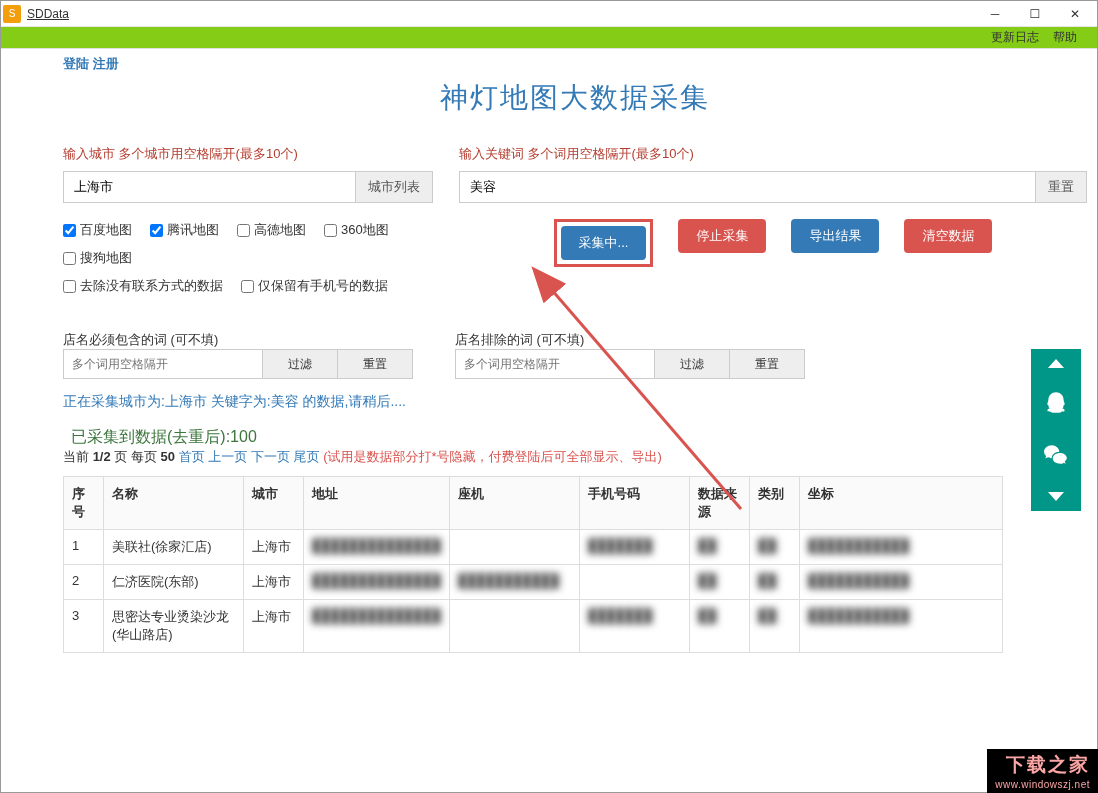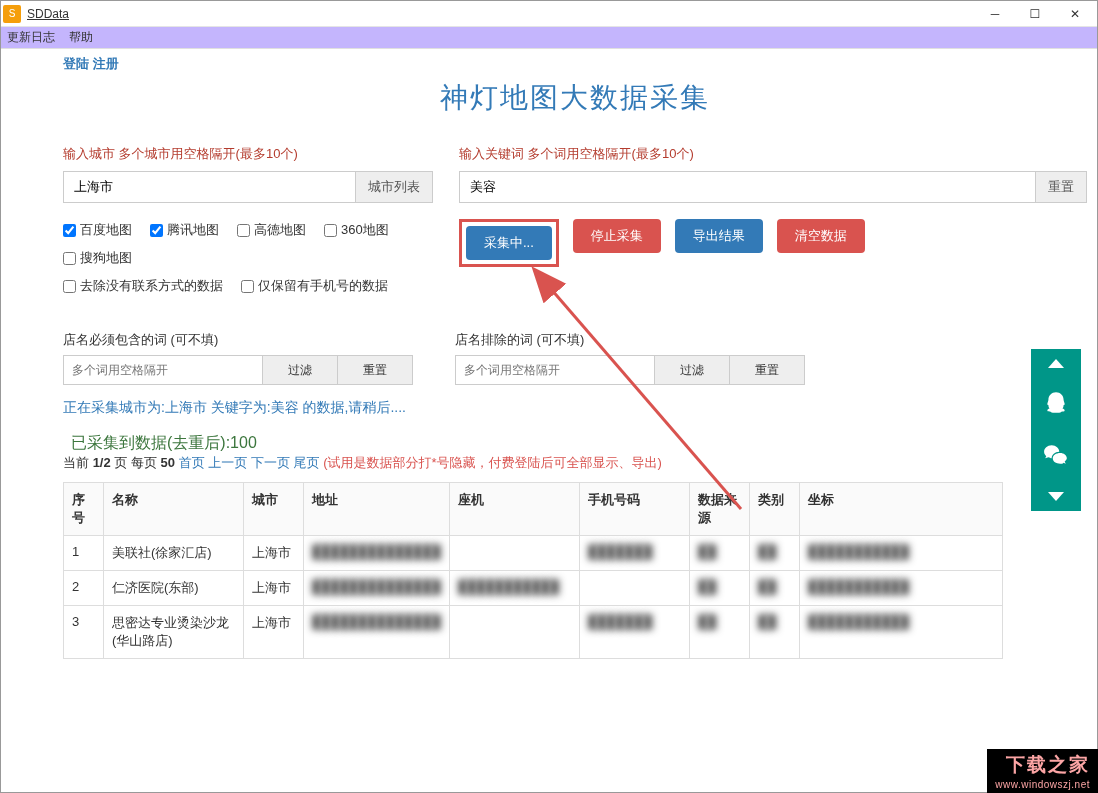--- a/index.html
+++ b/index.html
@@ -5,21 +5,21 @@
 * { box-sizing: border-box; margin: 0; padding: 0; }
 body { font-family: "Microsoft YaHei", Arial, sans-serif; font-size: 13px; color: #333; background: #fff; width: 1098px; height: 793px; overflow: hidden; position: relative; }
 
 .window-frame { border: 1px solid #999; width: 1098px; height: 793px; position: relative; background: #fff; display: flex; flex-direction: column; }
 .titlebar { height: 26px; background: #fff; display: flex; align-items: center; padding: 0 2px; border-bottom: 1px solid #e5e5e5; }
 .titlebar .app-icon { width: 18px; height: 18px; background: #f59e0b; margin-right: 6px; border-radius: 2px; display:flex; align-items:center; justify-content:center; color:#fff; font-size:10px;}
 .titlebar .title { font-size: 12px; text-decoration: underline; }
 .titlebar .window-controls { margin-left: auto; display: flex; }
 .titlebar .wc { width: 40px; height: 26px; display: flex; align-items: center; justify-content: center; font-size: 12px; font-family: sans-serif; }
 
-.menubar { height: 22px; background: #c4b5fd; display: flex; align-items: center; padding: 0 6px; font-size: 12px; border-bottom: 1px solid #e0e0e0; }
+.menubar { height: 22px; background: #84cc16; display: flex; align-items: center; padding: 0 6px; font-size: 12px; border-bottom: 1px solid #e0e0e0; justify-content: flex-end; }
 .menubar span { margin-right: 14px; }
 
 .content-area { flex: 1; position: relative; overflow: hidden; }
 .content-scroll { position: absolute; inset: 0; overflow-y: scroll; padding: 6px 10px 10px 62px; }
 
 .auth-links { color: #337ab7; font-size: 13px; margin-bottom: 6px; font-weight: bold; }
 .auth-links span { cursor: pointer; }
 
 .page-title { text-align: center; color: #337ab7; font-size: 28px; font-weight: normal; margin: 6px 0 28px 0; letter-spacing: 2px; }
 
@@ -28,30 +28,30 @@
 .input-col.left { flex: 0 0 370px; }
 .input-label { color: #b43c2e; font-size: 13px; margin-bottom: 8px; display: block; }
 .input-group { display: flex; }
 .input-group input { flex: 1; border: 1px solid #ccc; height: 32px; padding: 0 10px; font-size: 13px; background: #fff; }
 .input-group .addon { border: 1px solid #ccc; border-left: none; background: #eee; height: 32px; padding: 0 12px; display: flex; align-items: center; font-size: 13px; color: #555; }
 
 .checkbox-row { display: flex; align-items: center; gap: 8px; flex-wrap: wrap; margin-bottom: 10px; font-size: 13px; }
 .cb { display: inline-flex; align-items: center; gap: 4px; margin-right: 10px; }
 .cb input { width: 13px; height: 13px; }
 
-.action-buttons { display: flex; gap: 14px; }
+.action-buttons { display: flex; gap: 25px; justify-content: center; }
 .btn { display: inline-flex; align-items: center; justify-content: center; height: 34px; padding: 0 18px; border-radius: 4px; color: #fff; font-size: 13px; border: none; cursor: pointer; }
 .btn-primary { background: #337ab7; }
 .btn-danger { background: #d9534f; }
 
 .highlight-box { border: 3px solid #d9534f; padding: 4px; display: inline-block; }
 
 .filter-row { display: flex; gap: 42px; margin-top: 26px; }
 .filter-col { }
-.filter-label { font-size: 13px; margin-bottom: 6px; display: block; }
+.filter-label { font-size: 13px; display: block; }
 .filter-group { display: flex; }
 .filter-group input { width: 200px; border: 1px solid #ccc; height: 30px; padding: 0 8px; font-size: 12px; }
 .filter-group .addon-btn { border: 1px solid #ccc; border-left: none; background: #eee; height: 30px; padding: 0 25px; display: flex; align-items: center; font-size: 12px; }
 
 .status-line { color: #337ab7; font-size: 14px; margin-top: 14px; }
 .count-line { color: #3c763d; font-size: 16px; margin-top: 16px; margin-left: 8px; }
 .page-line { margin-top: 0; font-size: 13px; }
 .page-line b { font-weight: bold; }
 .page-line .lnk { color: #337ab7; cursor: pointer; }
 .page-line .note { color: #d9534f; }

